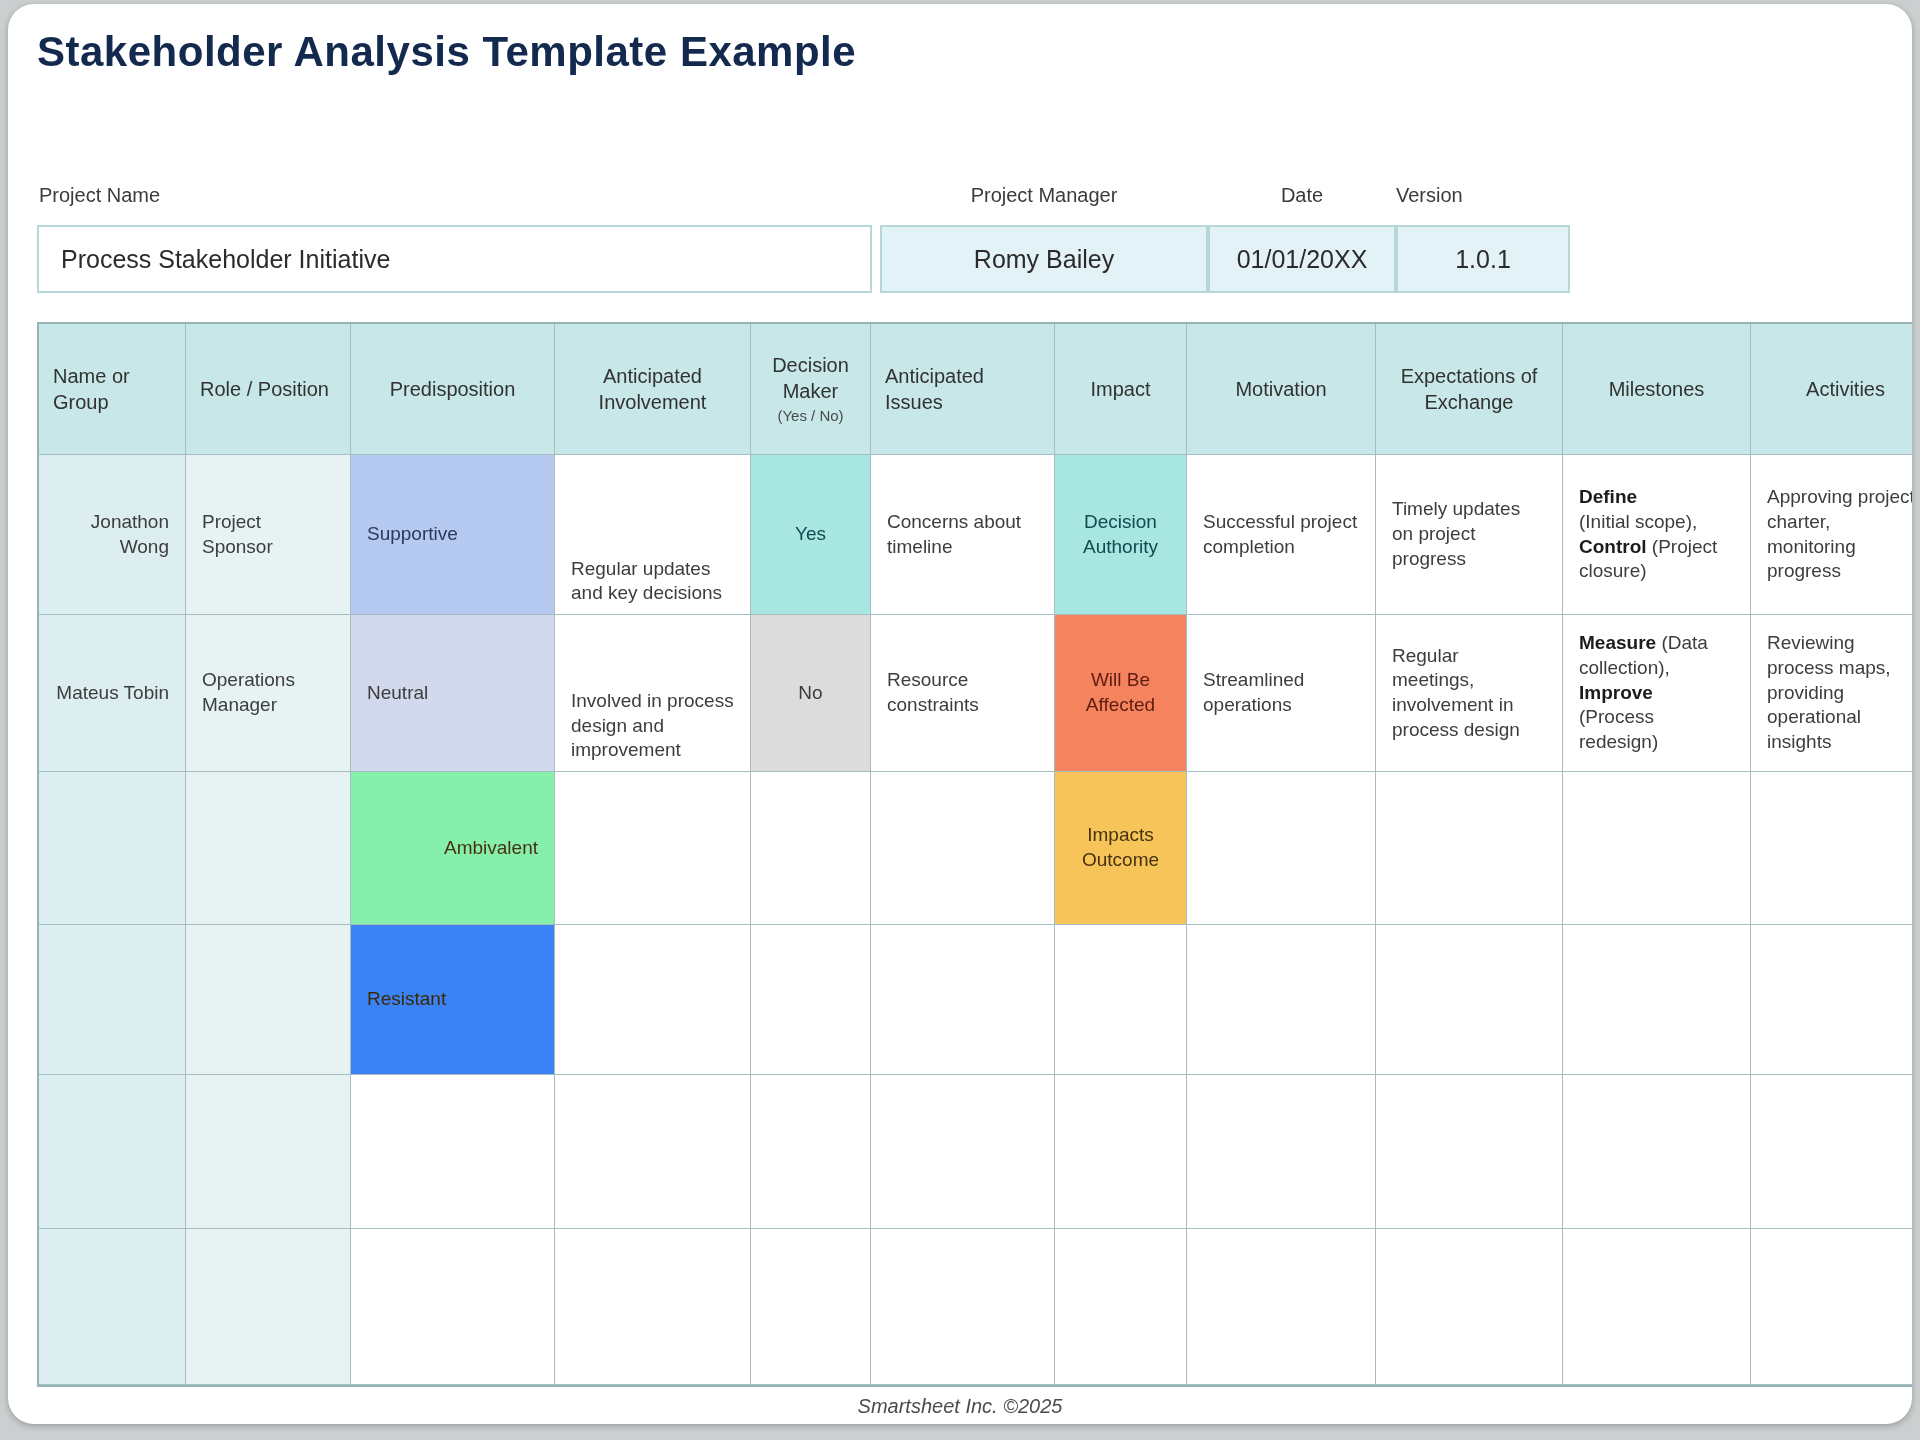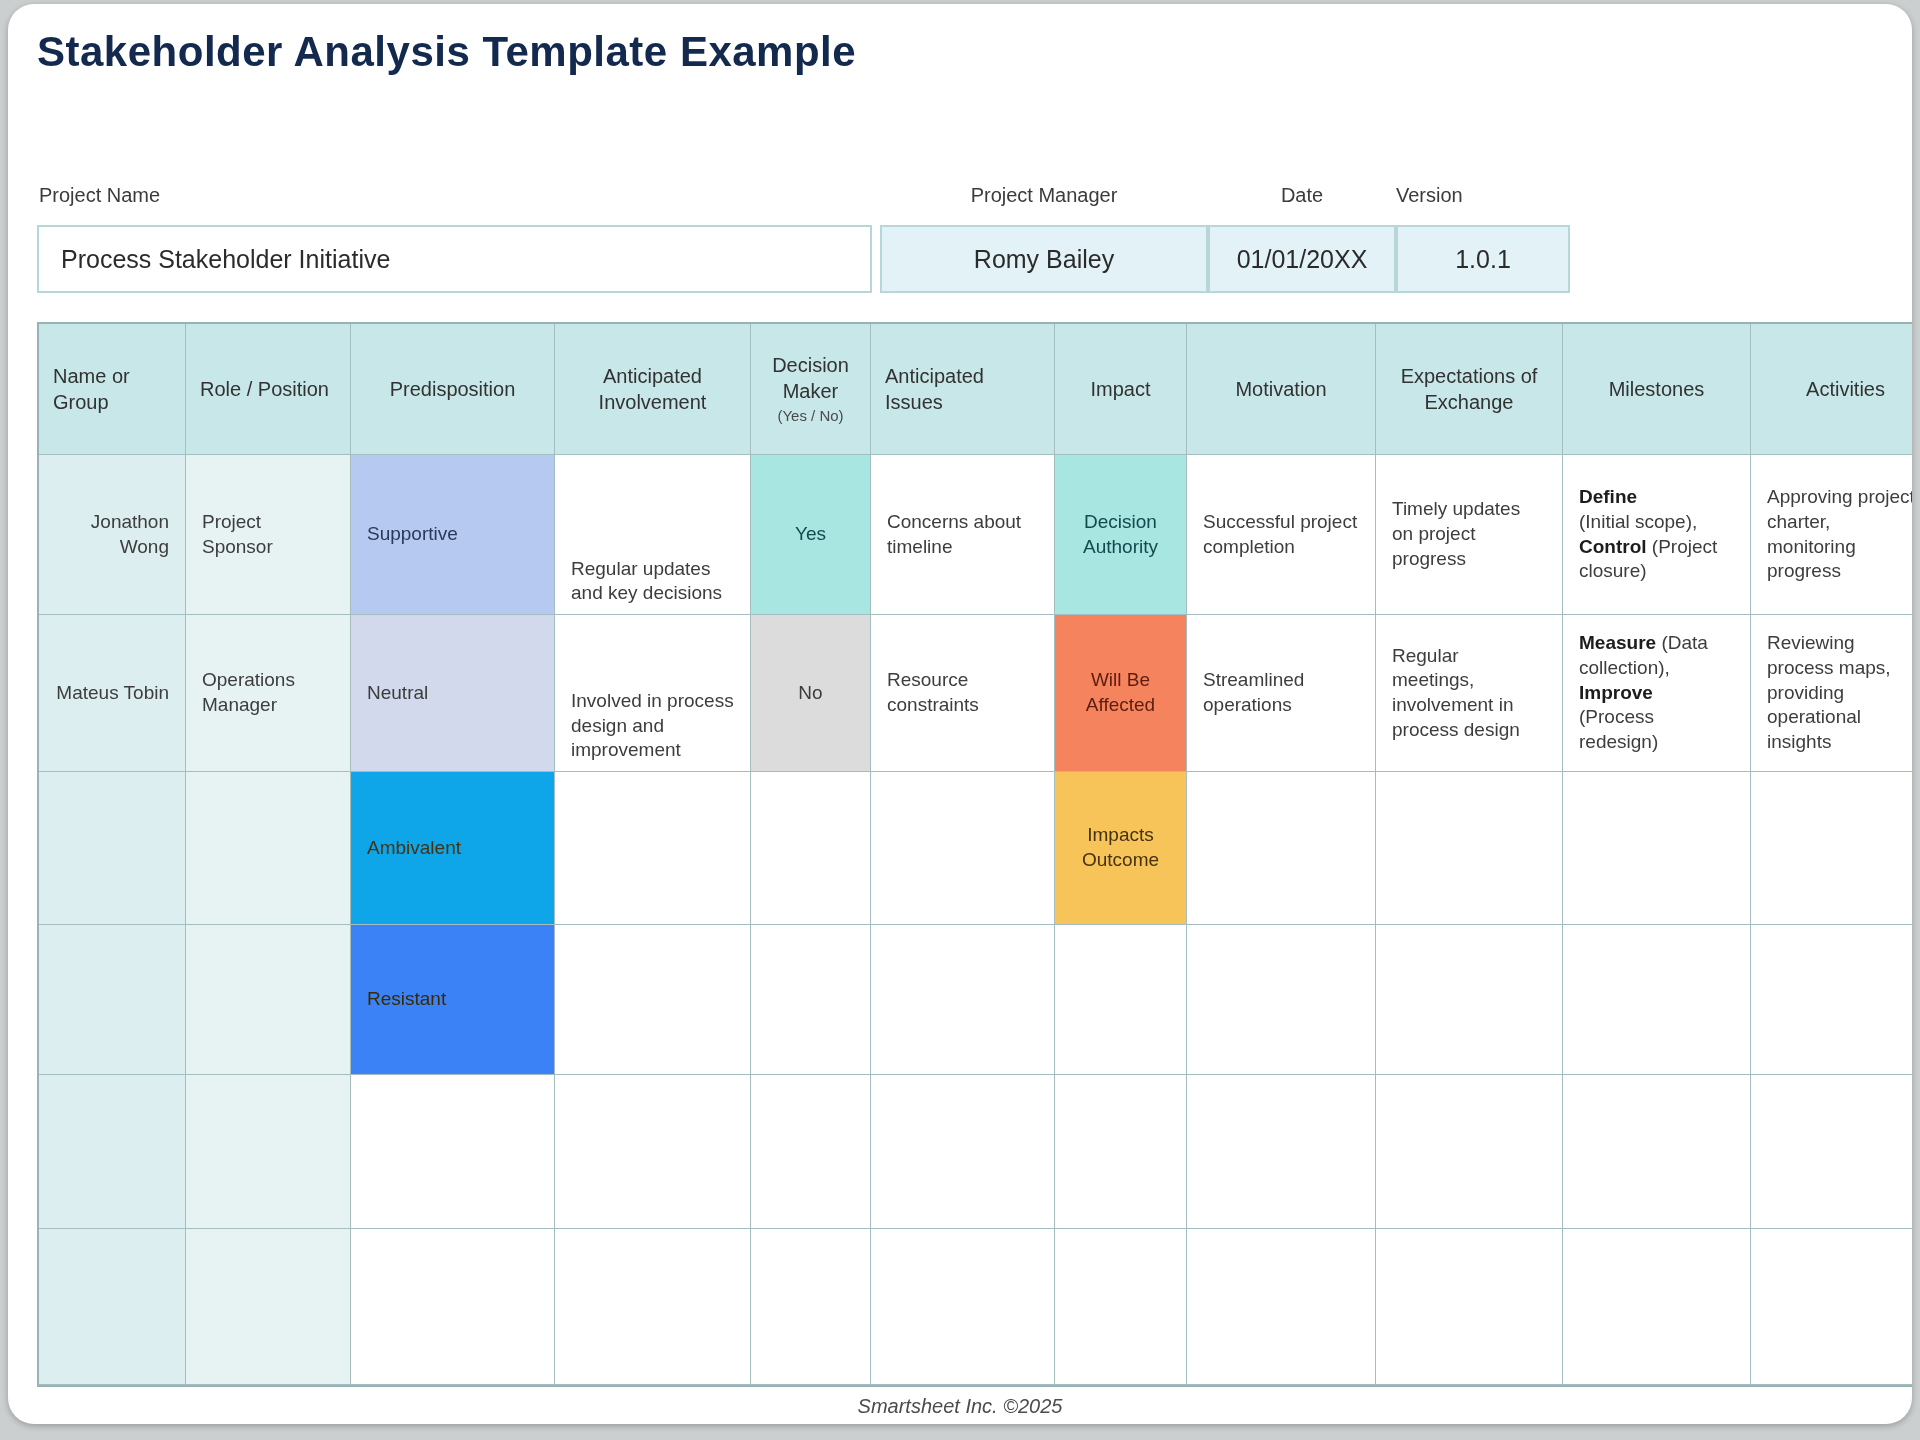--- a/index.html
+++ b/index.html
@@ -71,21 +71,21 @@
   .r0{height:160px;} .r1{height:157px;} .r2{height:153px;}
   .r3{height:150px;} .r4{height:154px;} .r5{height:156px;}
 
   .bg-name{background:#ddeef0;}
   .bg-role{background:#e7f3f3;}
   .bg-supportive{background:#b6c9f0;color:#2c3a59;}
   .bg-neutral{background:#d3d9ec;color:#3c3c3c;}
   .bg-aqua{background:#a7e6e1;color:#14494e;}
   .bg-grey{background:#dcdcdc;color:#3c3c3c;}
   .bg-affected{background:#f5835e;color:#5c1d10;}
-  .bg-ambivalent{background:#0ea5e9;color:#46320f;}
+  .bg-ambivalent{background:#86efac;color:#46320f;text-align:right;}
   .bg-impacts{background:#f7c45a;color:#46320f;}
   .bg-resistant{background:#3b82f6;color:#3a2a04;}
 
   .footer-credit{
     position:absolute;left:0;bottom:6px;width:100%;
     text-align:center;font-size:20px;font-style:italic;color:#4c4c4c;
   }
 </style>
 </head>
 <body>

